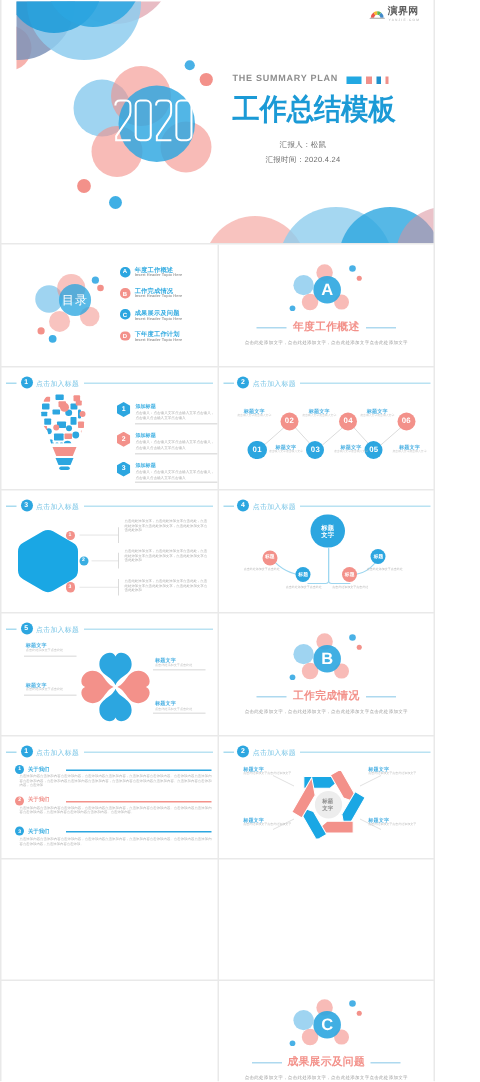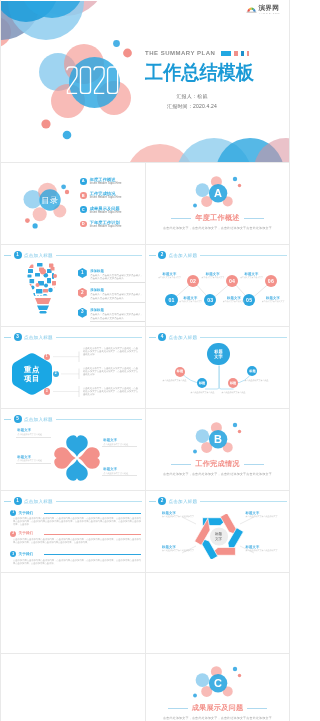--- a/index.html
+++ b/index.html
@@ -6,21 +6,21 @@
 html,body{width:290px;height:721px;background:#ffffff;overflow:hidden;
   font-family:"Liberation Sans",sans-serif;-webkit-font-smoothing:antialiased}
 .page{position:relative;width:290px;height:721px;background:#ffffff}
 
 
 .slide{position:absolute;background:#ffffff;overflow:hidden}
 .sep-h{position:absolute;left:0;width:290px;height:1px;background:#e9e9e9}
 .sep-v{position:absolute;width:1px;background:#e9e9e9}
 
 
-#cover{left:1px;top:1px;width:288px;height:161px;background:#ffffff}
+#cover{left:11px;top:1px;width:288px;height:161px;background:#ffffff}
 .cov-art{position:absolute;left:-1px;top:-1px}
 
 .cov-eyebrow{position:absolute;left:144px;top:49px;color:#8d8d8d;font-size:6px;letter-spacing:.5px;font-weight:700;white-space:nowrap}
 .cov-title{position:absolute;left:144px;top:58px;color:#1b9ad6;font-weight:700;font-size:19.5px;letter-spacing:0px;white-space:nowrap;transform:scaleX(.93);transform-origin:left top}
 .cov-meta{position:absolute;color:#6b6b6b;font-size:5px;white-space:nowrap;letter-spacing:.2px;
   left:191px;transform:translateX(-50%)}
 .cov-meta.m1{top:91.5px}
 .cov-meta.m2{top:101.5px}
 .cov-year{position:absolute;left:65px;top:64.5px;width:53px;height:29px;overflow:visible}
 
@@ -431,24 +431,20 @@
     <div class="shead">
       <span class="dash"></span>
       <span class="num">3</span>
       <span class="txt">点击加入标题</span>
       <span class="line"></span>
     </div>
     <svg class="deco" width="44" height="46" viewBox="0 0 44 46" style="left:9px;top:24px">
       <path d="M18.6 3.2 Q22 1.3 25.4 3.2 L38.6 10.9 Q42 12.8 42 16.7 V29.3 Q42 33.2 38.6 35.1
               L25.4 42.8 Q22 44.7 18.6 42.8 L5.4 35.1 Q2 33.2 2 29.3 V16.7 Q2 12.8 5.4 10.9 Z" fill="#1aa7e4"></path>
     </svg>
-    <div class="hexbig">
-      <span>重点</span>
-      <span>项目</span>
-    </div>
     <svg class="deco" width="100" height="60" viewBox="0 0 100 60" style="left:44px;top:17px">
       <g stroke="#dcdcdc" stroke-width=".5" fill="none">
         <path d="M8 12.7 H34"></path>
           <path d="M16 29.9 H34"></path>
           <path d="M8 47.5 H34"></path>
       </g>
       <g stroke="#cfcfcf" stroke-width=".5">
         <path d="M34 7.5 V18"></path>
           <path d="M34 24.5 V35"></path>
           <path d="M34 42 V53"></path>

